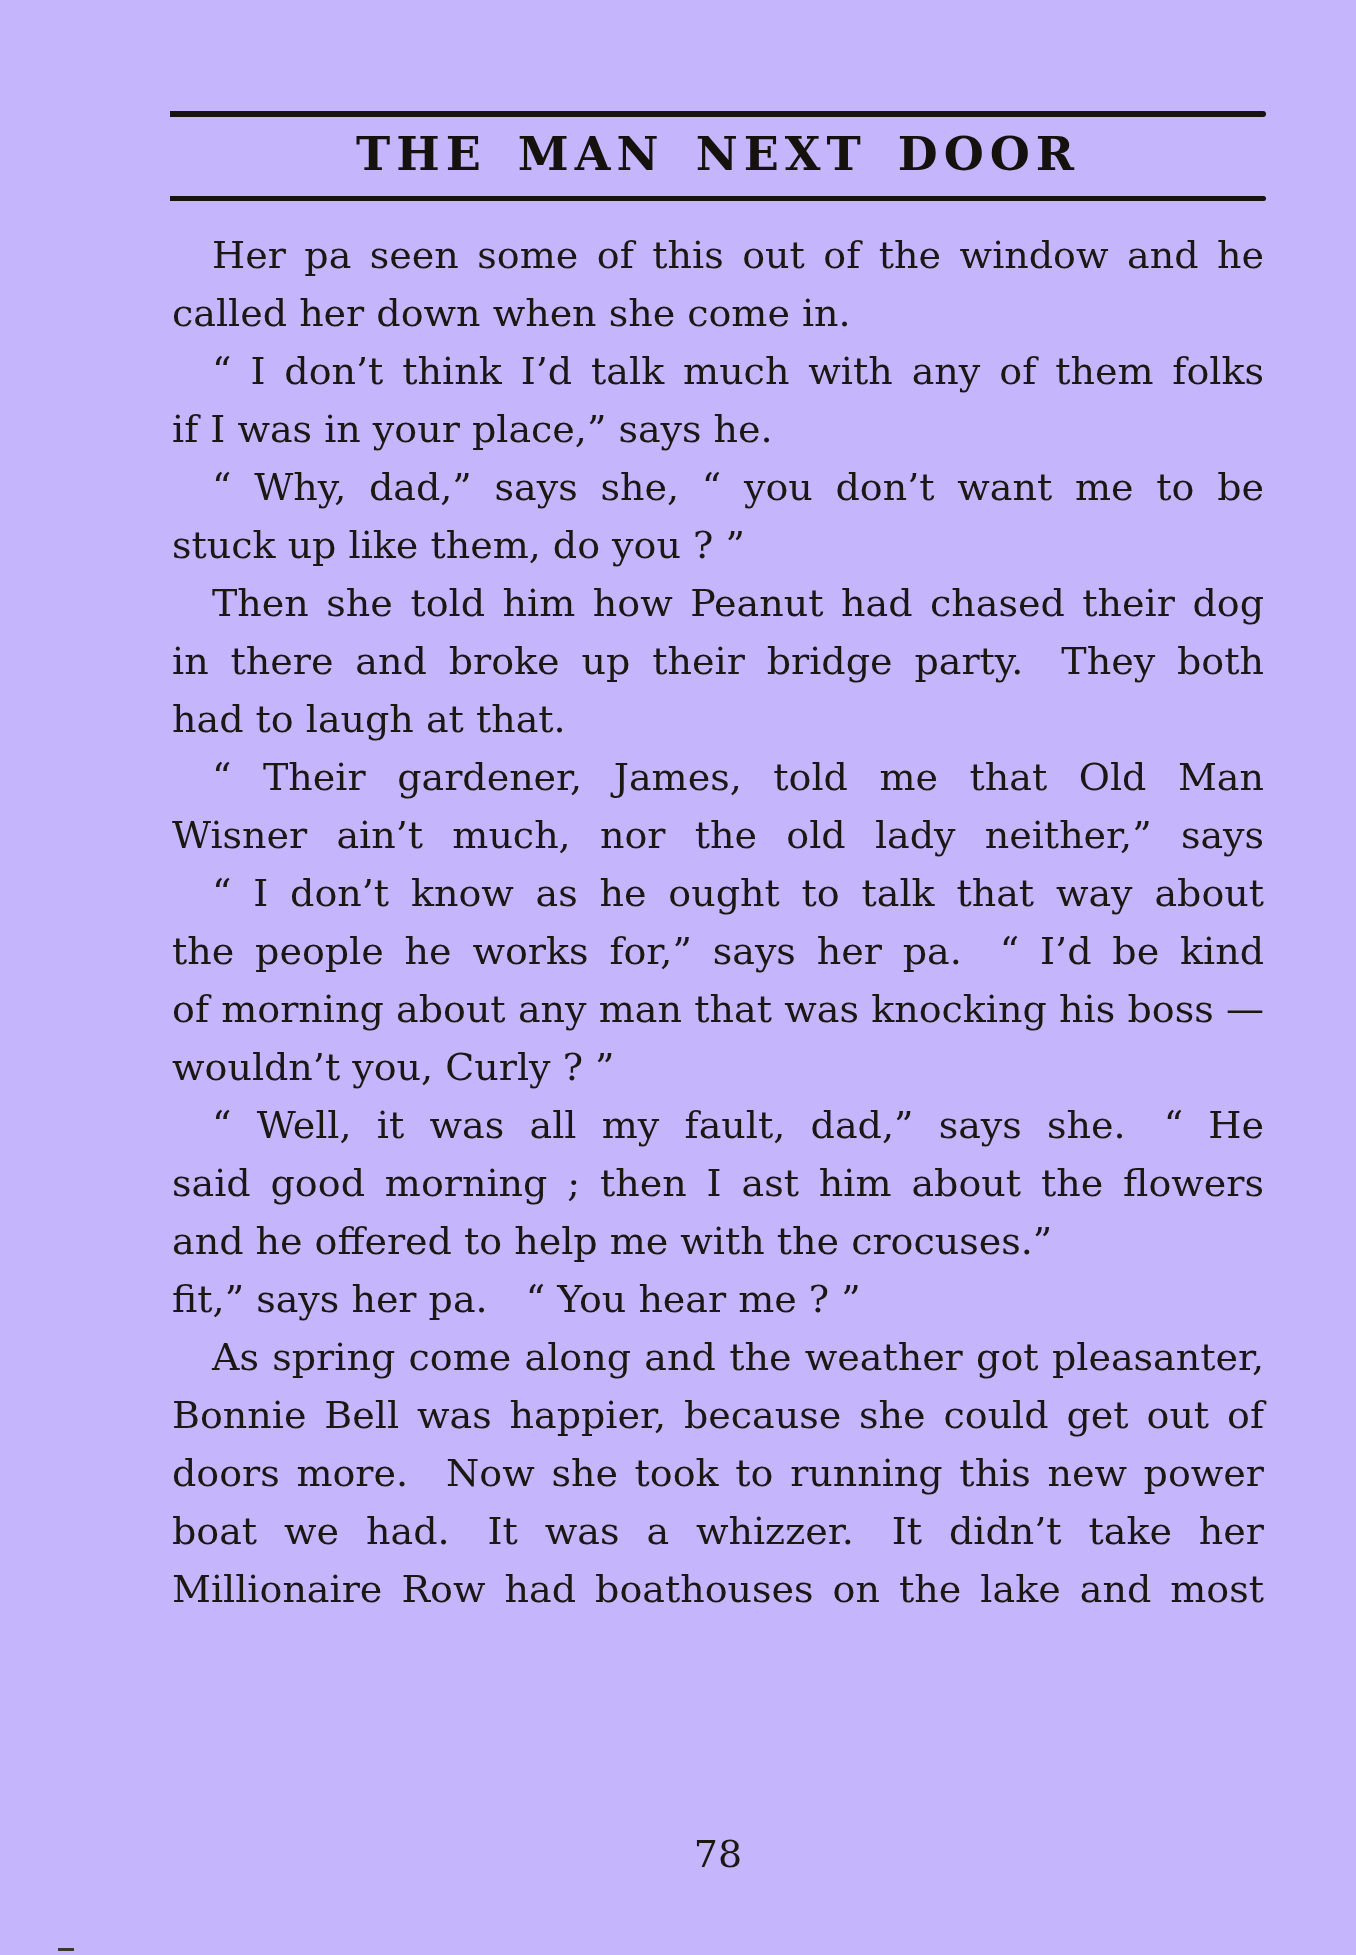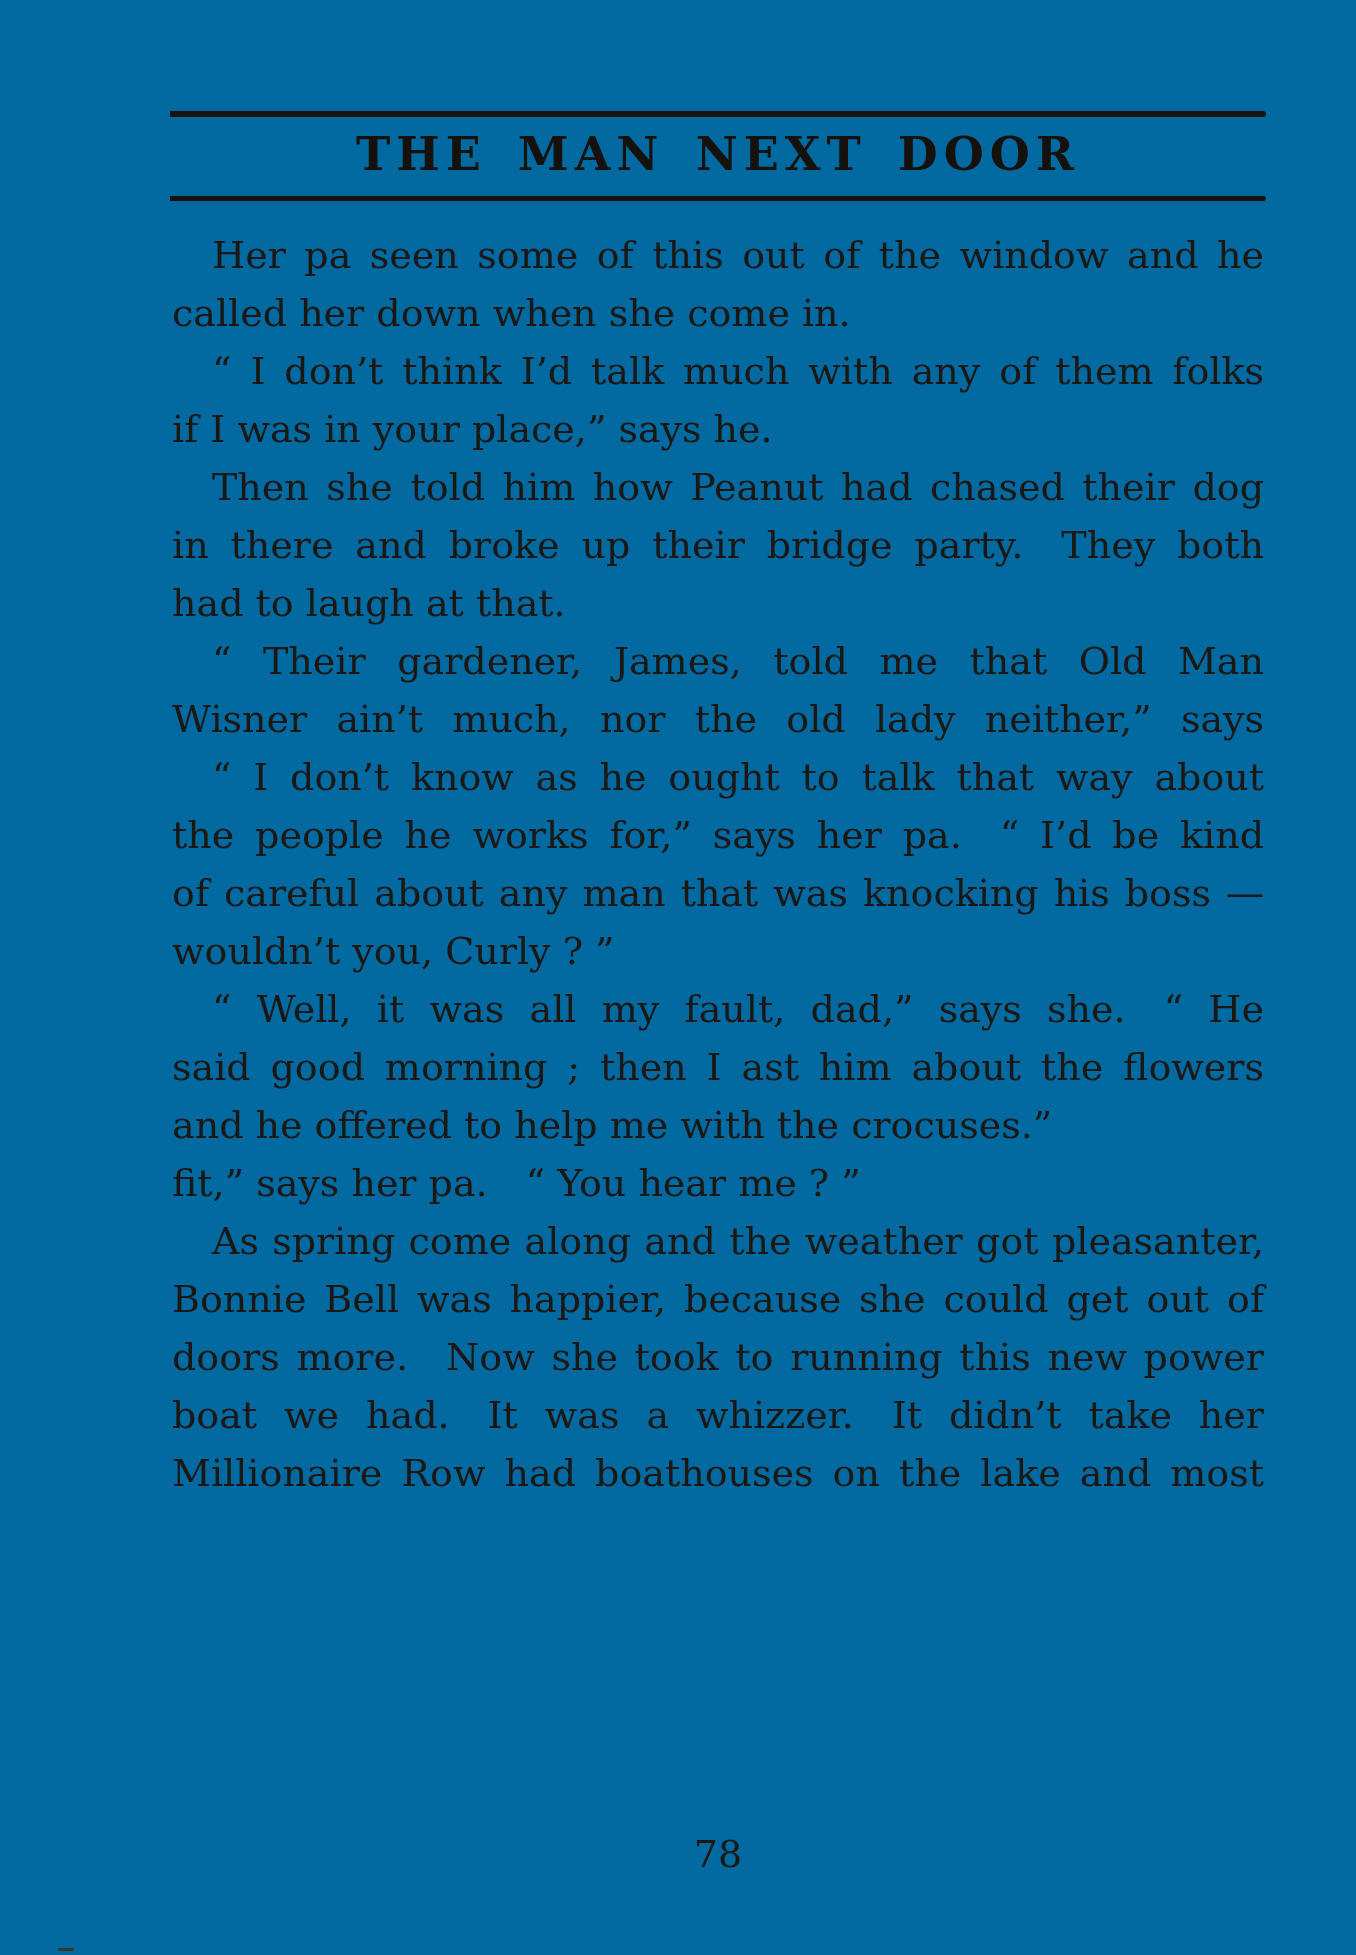--- a/index.html
+++ b/index.html
@@ -4,21 +4,21 @@
 <style>
   html, body { margin: 0; padding: 0; }
   body {
     width: 1356px; height: 1955px;
     background: #f4f2ee;
     font-family: "DejaVu Serif", "Liberation Serif", serif;
   }
   .page {
     position: relative;
     width: 1356px; height: 1955px;
-    background: #0369a1;
+    background: #c4b5fd;
     color: #1b1713;
     overflow: hidden;
   }
   .rule {
     position: absolute;
     left: 170px; width: 1096px;
     background: #161310;
   }
   .rule.top { top: 111px; height: 6px; border-radius: 0 3px 3px 0; }
   .rule.bottom { top: 196px; height: 5px; border-radius: 0 3px 3px 0; }
@@ -72,32 +72,36 @@
   <main class="body-text" id="body-text">
       <div class="para">
         <div class="line indent">Her pa seen some of this out of the window and he</div>
         <div class="line last">called her down when she come in.</div>
       </div>
       <div class="para">
         <div class="line indent">“ I don’t think I’d talk much with any of them folks</div>
         <div class="line last">if I was in your place,” says he.</div>
       </div>
       <div class="para">
+        <div class="line indent">“ Why, dad,” says she, “ you don’t want me to be</div>
+        <div class="line last">stuck up like them, do you ? ”</div>
+      </div>
+      <div class="para">
         <div class="line indent">Then she told him how Peanut had chased their dog</div>
         <div class="line">in there and broke up their bridge party. They both</div>
         <div class="line last">had to laugh at that.</div>
       </div>
       <div class="para">
         <div class="line indent">“ Their gardener, James, told me that Old Man</div>
         <div class="line">Wisner ain’t much, nor the old lady neither,” says</div>
       </div>
       <div class="para">
         <div class="line indent">“ I don’t know as he ought to talk that way about</div>
         <div class="line">the people he works for,” says her pa. “ I’d be kind</div>
-        <div class="line">of careful about any man that was knocking his boss —</div>
+        <div class="line">of morning about any man that was knocking his boss —</div>
         <div class="line last">wouldn’t you, Curly ? ”</div>
       </div>
       <div class="para">
         <div class="line indent">“ Well, it was all my fault, dad,” says she. “ He</div>
         <div class="line">said good morning ; then I ast him about the flowers</div>
         <div class="line last">and he offered to help me with the crocuses.”</div>
       </div>
       <div class="para">
         <div class="line last">fit,” says her pa. “ You hear me ? ”</div>
       </div>

